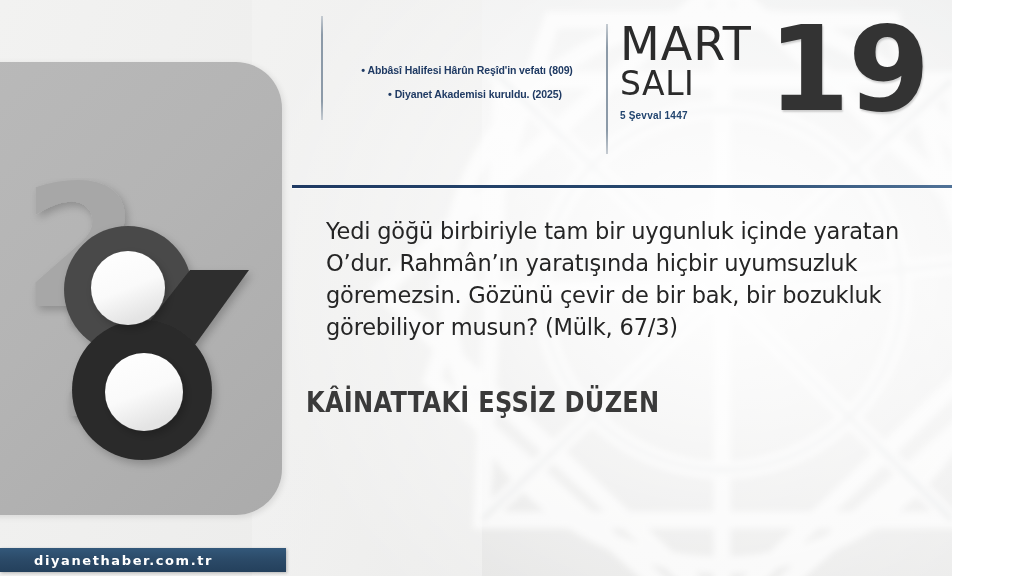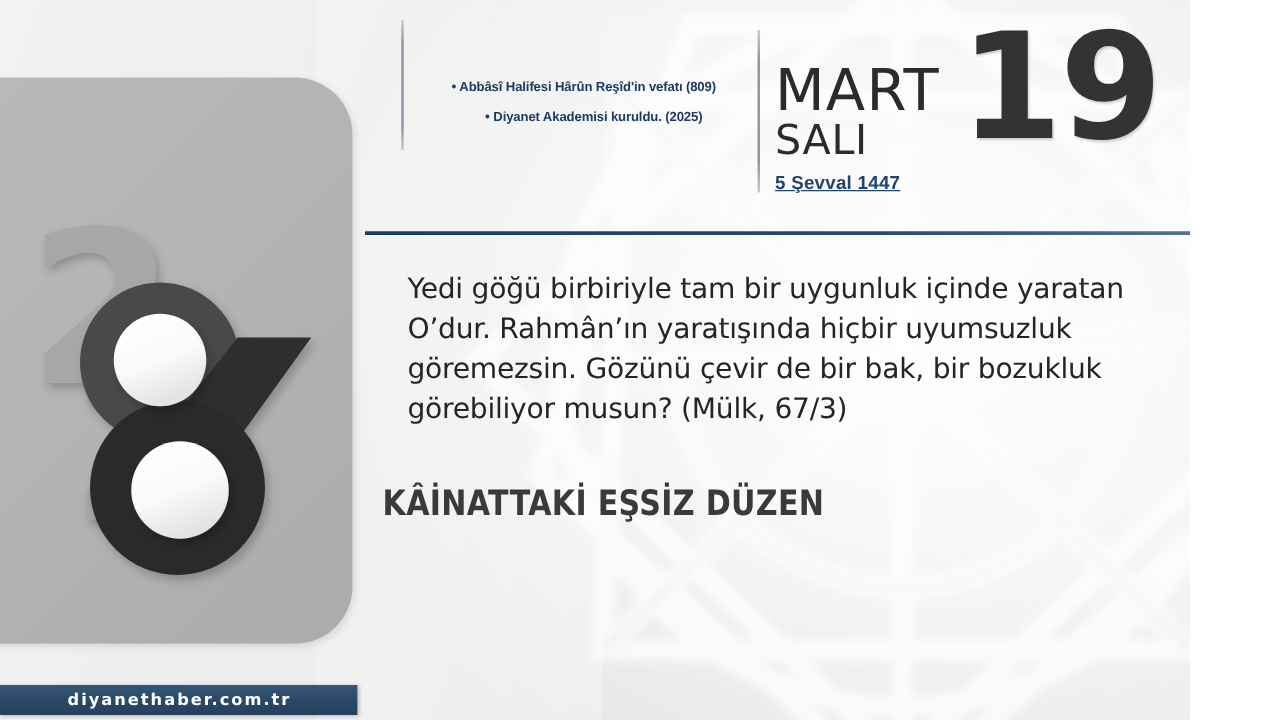--- a/index.html
+++ b/index.html
@@ -85,45 +85,43 @@
   }
   .event-item .dot { font-size: 11px; }
   .event-item.second { margin-left: 16px; }
 
   
   .date-block {
     position: absolute;
     left: 620px;
     top: 22px;
     width: 215px;
-    margin-top: 28px;
   }
   .month {
     font-family: "DejaVu Sans", sans-serif;
     font-size: 46px;
     line-height: 0.96;
     letter-spacing: 1px;
     color: #2b2b2b;
     font-weight: 400;
   }
   .weekday {
     font-family: "DejaVu Sans", sans-serif;
     font-size: 33px;
     line-height: 1.08;
     letter-spacing: 0.5px;
     color: #2b2b2b;
     font-weight: 400;
   }
   .hijri {
     margin-top: 8px;
-    font-size: 15px;
+    font-size: 10px;
     font-weight: 600;
     color: #22456f;
     letter-spacing: 0.2px;
-    text-decoration: underline;
   }
 
   
   .day-number {
     position: absolute;
     right: 24px;
     top: 10px;
     font-family: "DejaVu Sans", sans-serif;
     font-size: 118px;
     font-weight: bold;
@@ -179,21 +177,21 @@
     left: 0;
     top: 548px;
     width: 286px;
     height: 24px;
     background: linear-gradient(to bottom, #33587a 0%, #2b4a68 48%, #24405c 100%);
     box-shadow: 1px 1px 3px rgba(0,0,0,0.25);
     display: flex;
     align-items: center;
   }
   .footer-url {
-    margin-left: 54px;
+    margin-left: 34px;
     color: #ffffff;
     font-size: 13px;
     font-weight: bold;
     letter-spacing: 1.6px;
     font-family: "DejaVu Sans", sans-serif;
   }
 </style>
 </head>
 <body>
 

